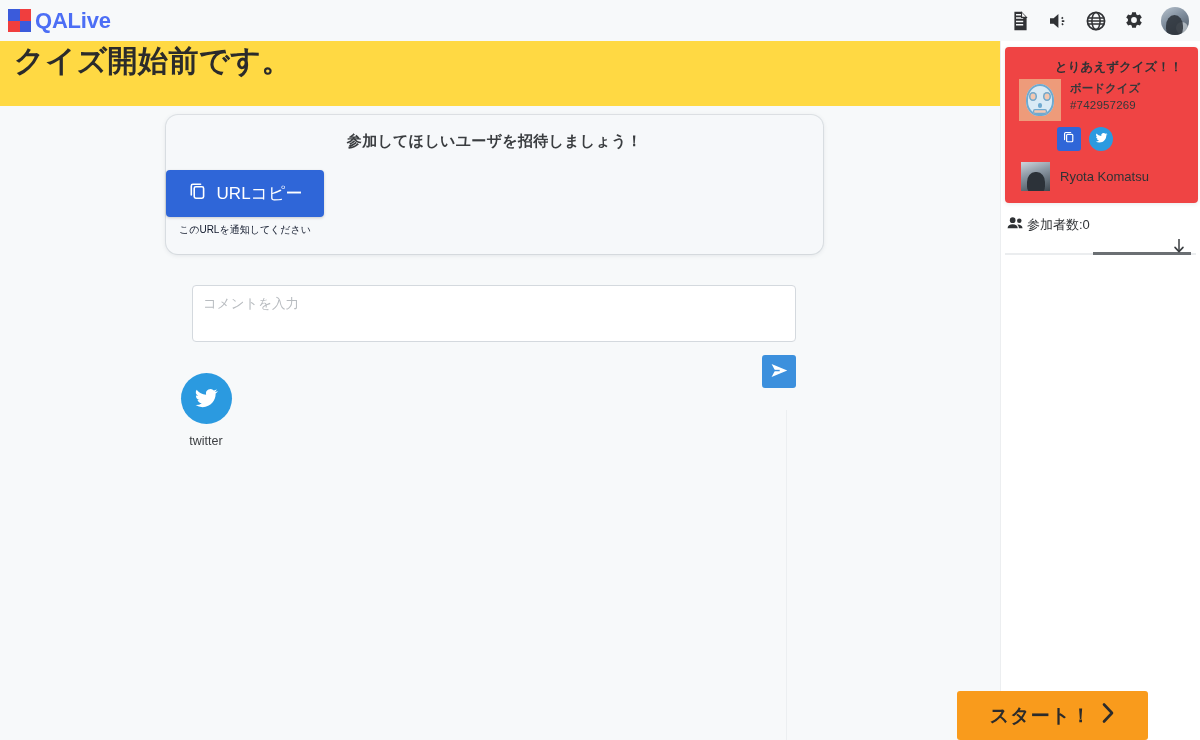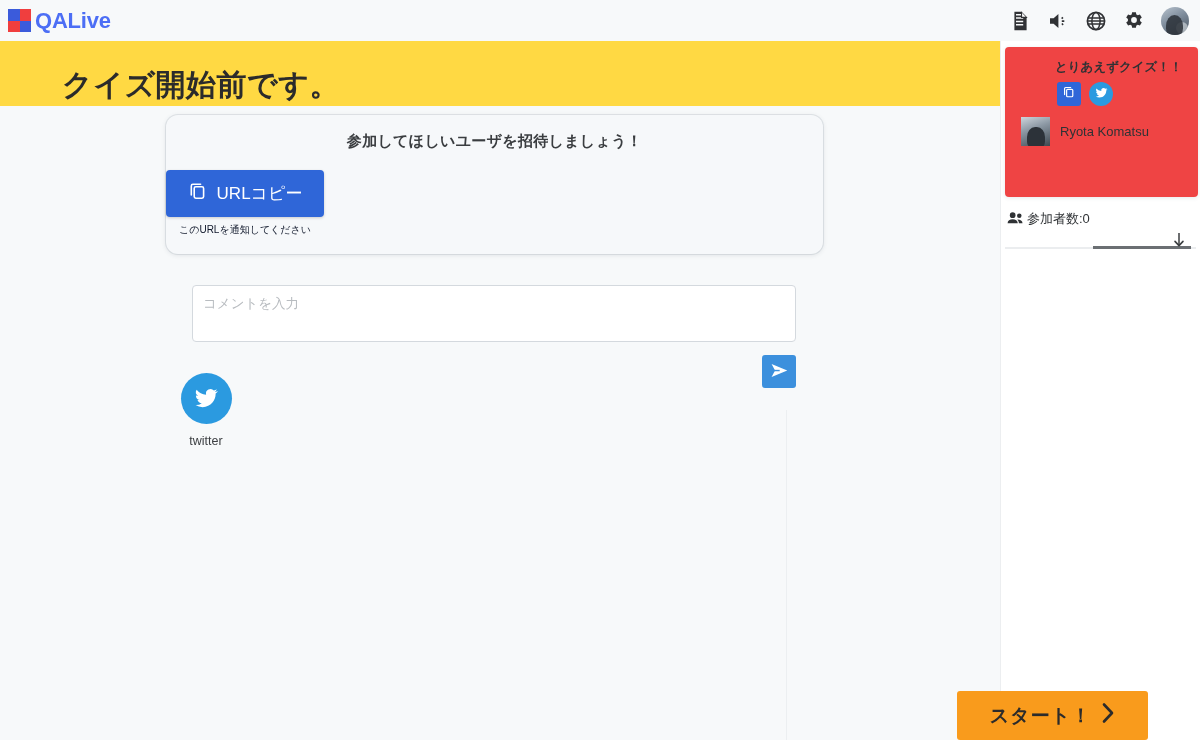--- a/index.html
+++ b/index.html
@@ -92,22 +92,21 @@
   }
 
   
   .banner {
     position: absolute;
     top: 41px; left: 0;
     width: 1000px;
     height: 65px;
     background: #ffd943;
     display: flex;
-    align-items: flex-end;
-    padding-left: 48px;
+    align-items: flex-start;
   }
   .banner-title {
     font-size: 30px;
     font-weight: 700;
     color: #2b2b2b;
     padding-left: 14px;
     letter-spacing: 0.5px;
   }
 
   
@@ -513,20 +512,34 @@
   </div>
 
   <div class="main-divider"></div>
 </div>
 
 <div class="sidebar">
 
   <div class="quiz-card">
     <div class="quiz-name">とりあえずクイズ！！</div>
 
+    <div class="quiz-body">
+      <div class="quiz-thumb">
+        <div class="skull">
+          <span class="eye l"></span>
+          <span class="eye r"></span>
+          <span class="nose"></span>
+          <span class="mouth"></span>
+        </div>
+      </div>
+      <div class="quiz-meta">
+        <div class="quiz-type">ボードクイズ</div>
+        <div class="quiz-id">#742957269</div>
+      </div>
+    </div>
 
     <div class="quiz-actions">
       <button class="mini-copy">
         <span>
           <svg width="14" height="14" viewBox="0 0 20 20">
             <rect x="6.6" y="6.2" width="8.8" height="10.6" rx="1.4" fill="none" stroke="#fff" stroke-width="1.7"></rect>
             <path d="M12.4 3.6H5.2c-.8 0-1.5.7-1.5 1.5v8.6" fill="none" stroke="#fff" stroke-width="1.7" stroke-linecap="round"></path>
           </svg>
         </span>
       </button>

